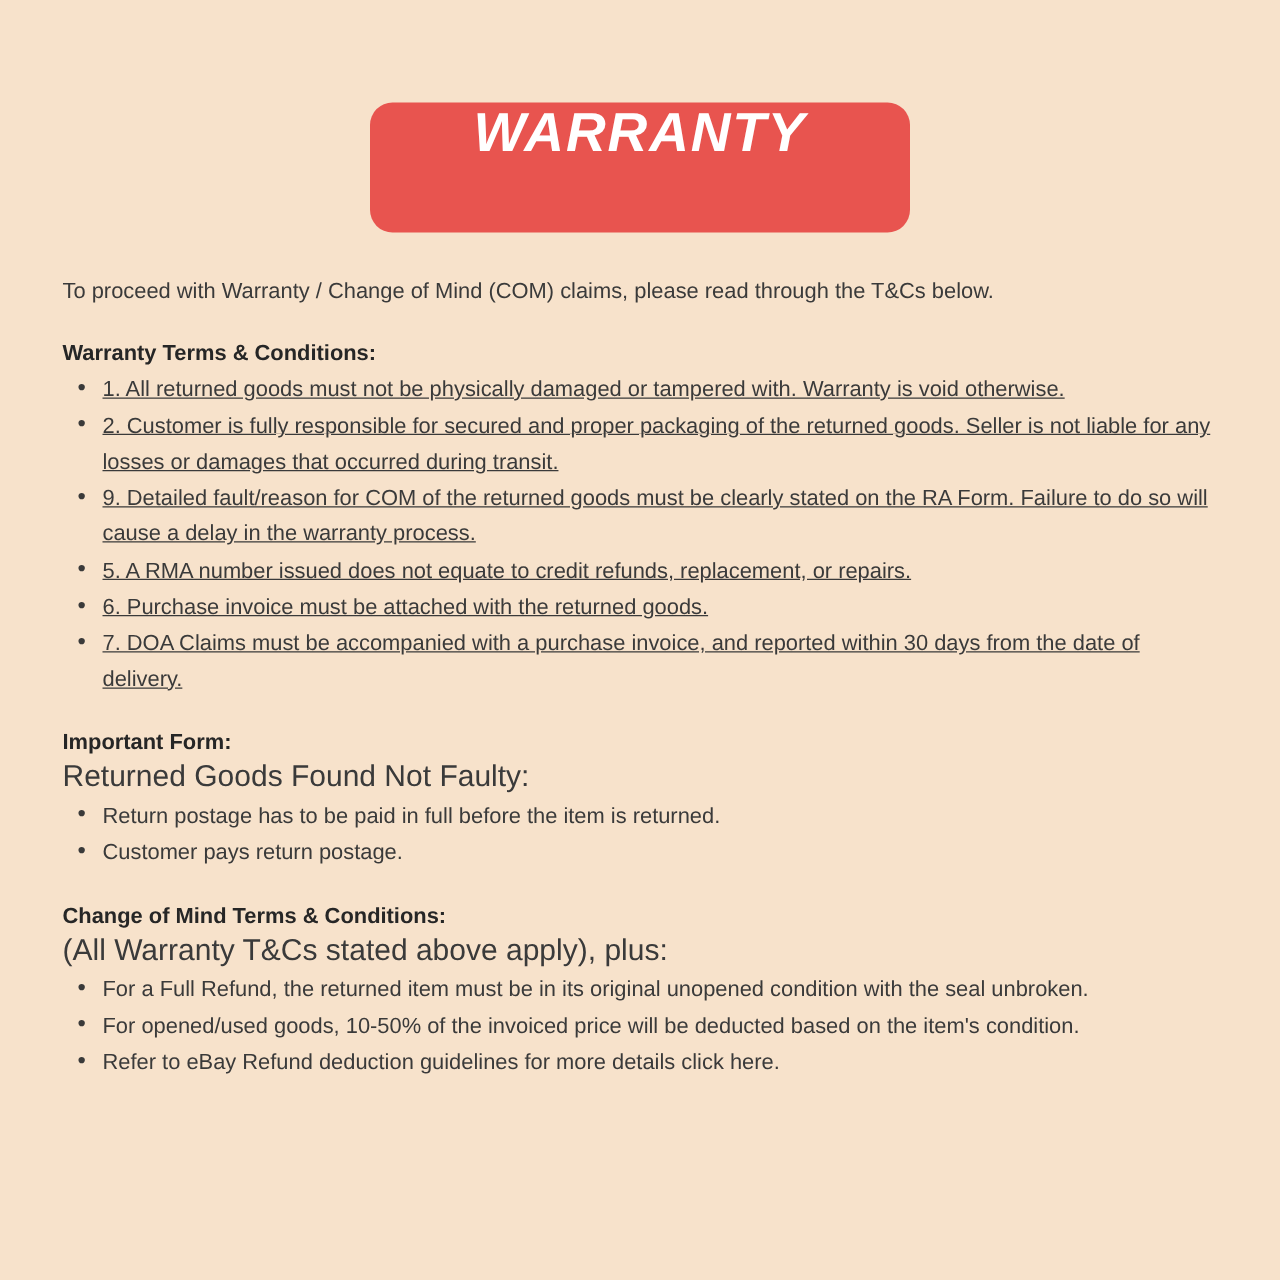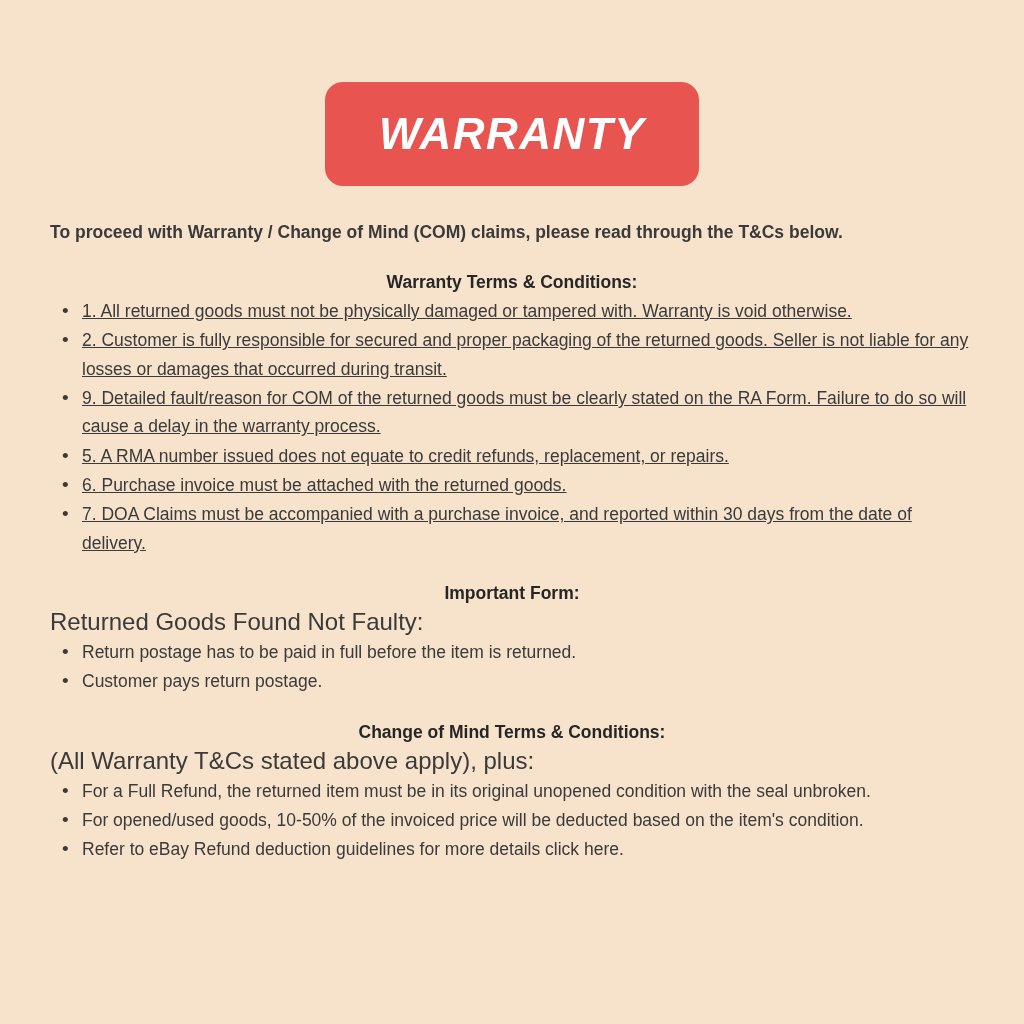--- a/index.html
+++ b/index.html
@@ -22,52 +22,50 @@
     padding: 0 50px;
   }
   .banner-wrap {
     display: flex;
     justify-content: center;
     padding-top: 82px;
   }
   .banner {
     background: #e8544f;
     border-radius: 18px;
-    width: 374px;
+    width: 432px;
     height: 104px;
     display: flex;
-    align-items: center;
+    align-items: flex-start;
     justify-content: center;
   }
   .banner-title {
     color: #ffffff;
     font-size: 44px;
     font-weight: bold;
     font-style: italic;
     letter-spacing: 1.5px;
   }
   .intro {
     margin-top: 32px;
     font-size: 17.5px;
     line-height: 1.6;
     color: #3a3a3a;
   }
   .intro div {
     white-space: nowrap;
-    font-weight: bold;
   }
   .section {
     margin-top: 26px;
   }
   .section-heading {
     font-size: 17.5px;
     font-weight: bold;
     color: #262626;
     margin-bottom: 4px;
-    text-align: center;
   }
   .section-sub {
     font-size: 24px;
     color: #3a3a3a;
     margin-bottom: 2px;
   }
   ul.list {
     list-style: none;
     margin: 0;
     padding: 0;

